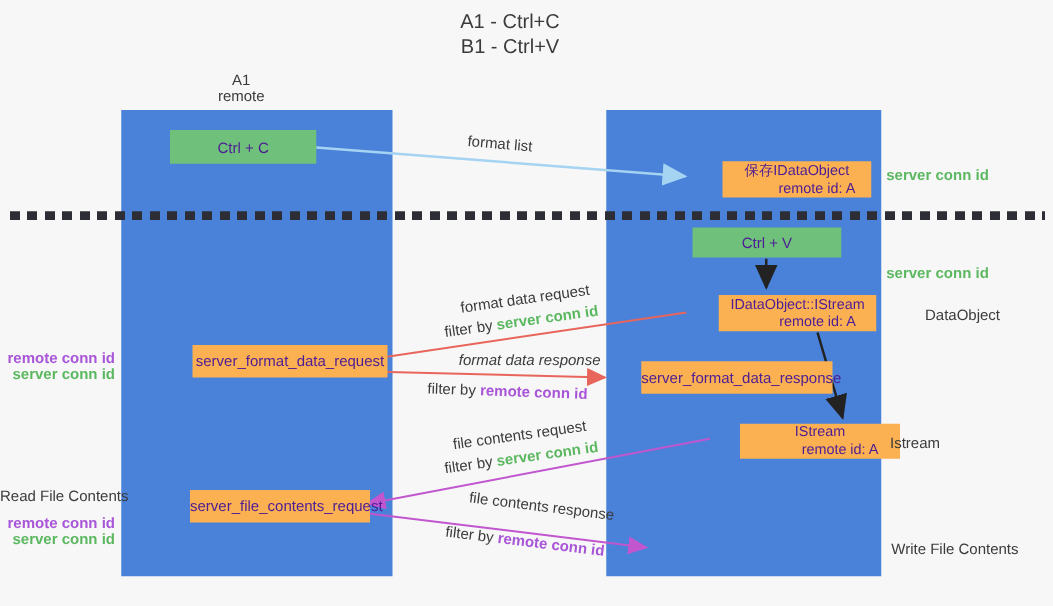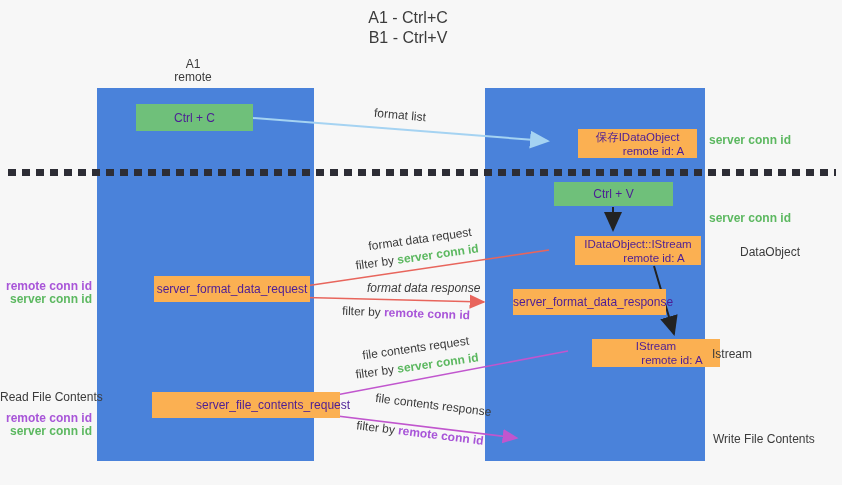--- a/index.html
+++ b/index.html
@@ -26,21 +26,21 @@
   .orange-node{background:#fbb052;margin-left:24px;}
   .node .sub{font-size:11.5px;padding-left:32px;}
 
   .n-ctrlc{left:136px;top:104px;width:117px;height:27px;}
   .n-ctrlv{left:554px;top:182px;width:119px;height:24px;}
   .n-saveobj{left:554px;top:129px;width:119px;height:29px;font-size:11.5px;}
   .n-getdata{left:551px;top:236px;width:126px;height:29px;font-size:11.5px;}
   .n-istream{left:568px;top:339px;width:128px;height:28px;font-size:11.5px;}
   .n-freq{left:130px;top:276px;width:156px;height:26px;}
   .n-fresp{left:489px;top:289px;width:153px;height:26px;}
-  .n-creq{left:128px;top:392px;width:144px;height:26px;padding-left:44px;}
+  .n-creq{left:128px;top:392px;width:144px;height:26px;}
   .n-cresp{left:523px;top:426px;width:158px;height:26px;}
 
   .lbl{position:absolute;font-size:12px;color:#3b3b3b;white-space:nowrap;}
   .green-txt{color:#5cb860;font-weight:bold;}
   .purple-txt{color:#a855d8;font-weight:bold;}
   .side-green{position:absolute;font-size:12px;font-weight:bold;color:#5cb860;white-space:nowrap;}
   .side-purple{position:absolute;font-size:12px;font-weight:bold;color:#a855d8;white-space:nowrap;}
   .side-plain{position:absolute;font-size:12px;color:#3b3b3b;white-space:nowrap;}
   .left-align{left:0;width:92px;text-align:right;}
 

